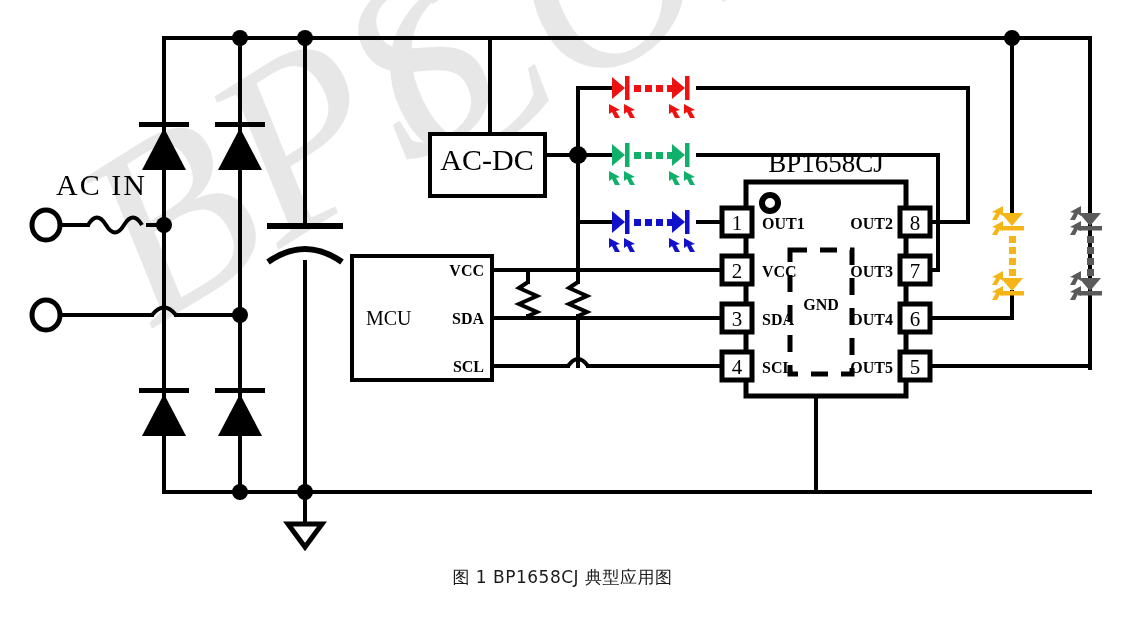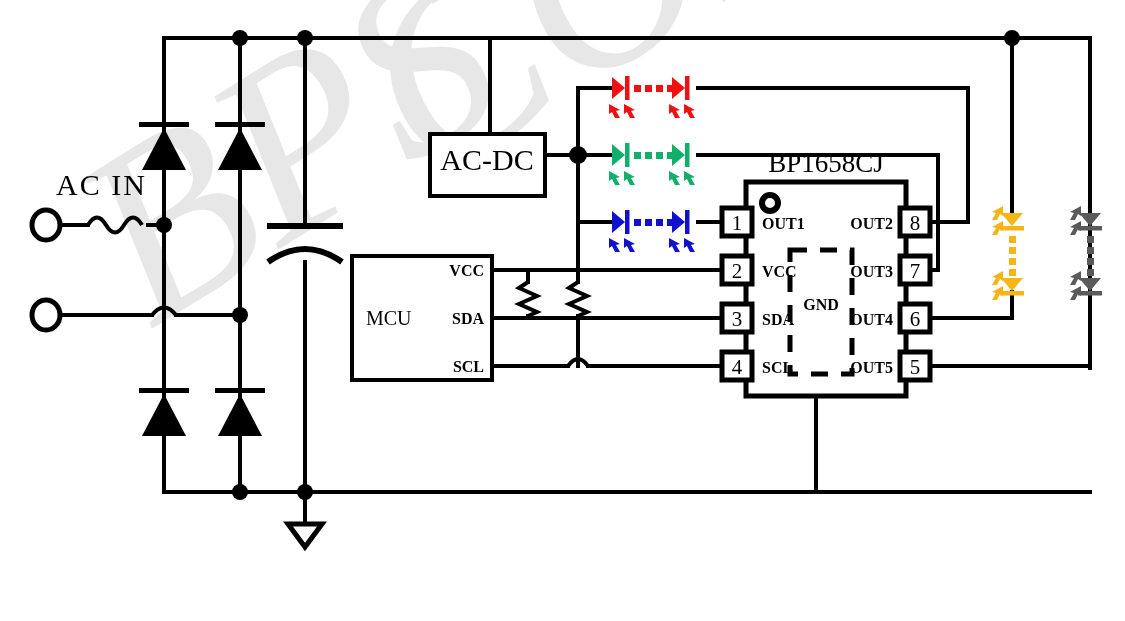--- a/index.html
+++ b/index.html
@@ -323,13 +323,14 @@
       <circle cx="1012" cy="38" r="8"></circle>
       <circle cx="164" cy="225" r="8"></circle>
       <circle cx="240" cy="315" r="8"></circle>
       <circle cx="240" cy="492" r="8"></circle>
       <circle cx="305" cy="492" r="8"></circle>
       <circle cx="578" cy="155" r="9"></circle>
     </g>
 
   </svg>
 
+  <div class="cap">图 1 BP1658CJ 典型应用图</div>
 </div>
 
 </body></html>

